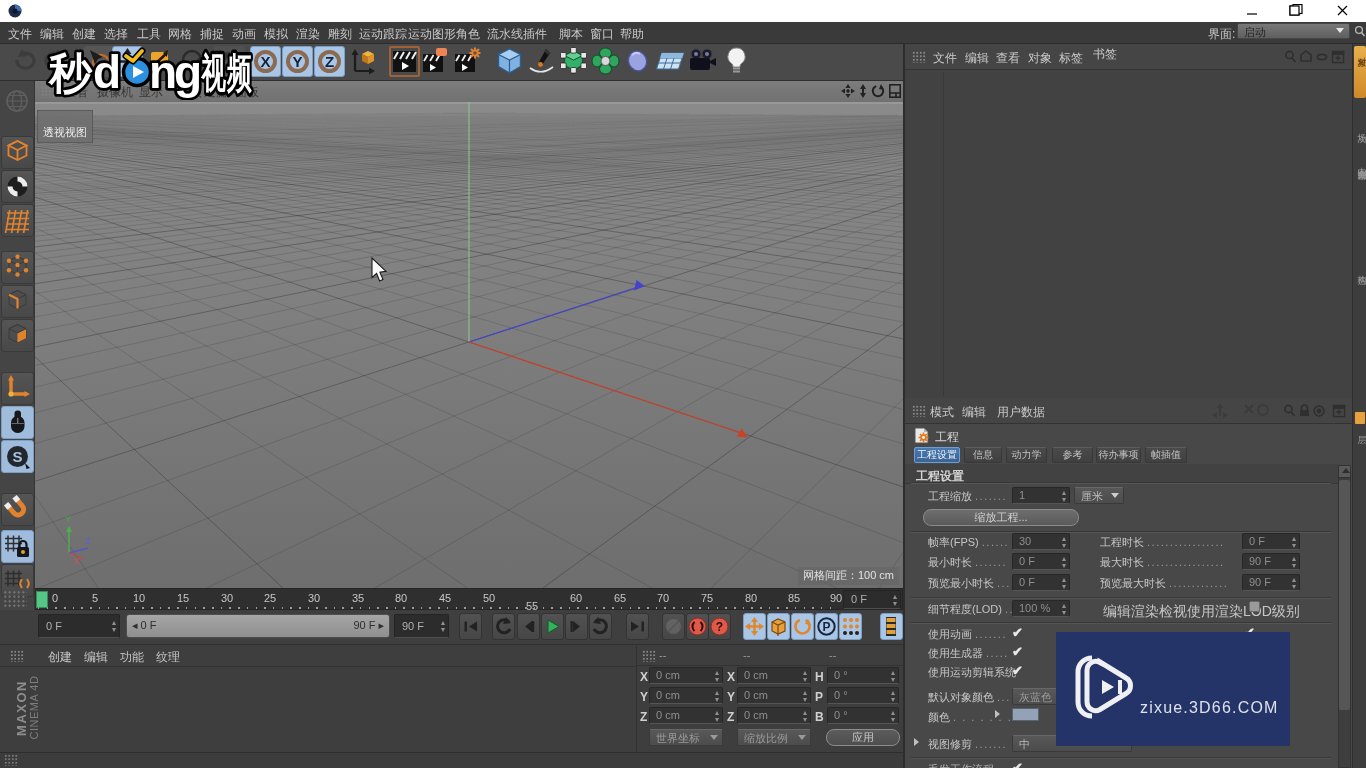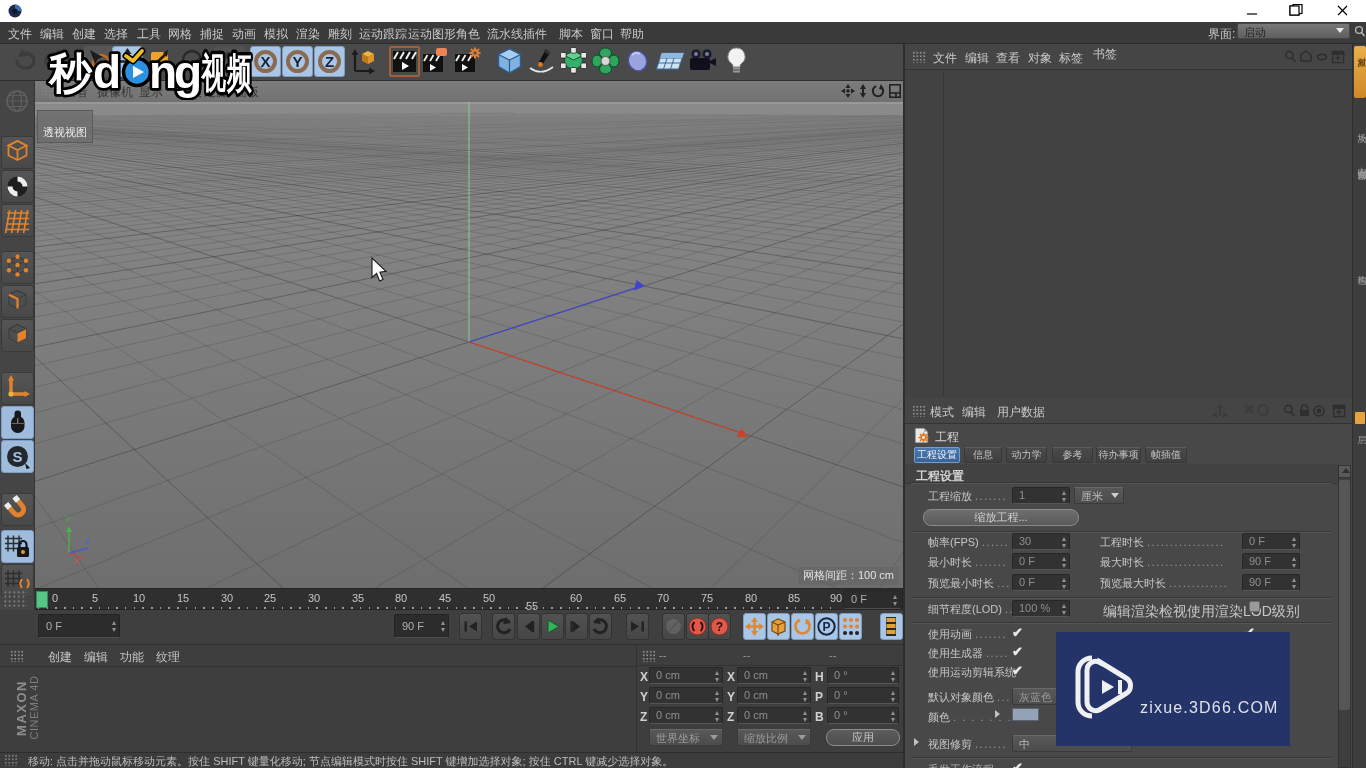--- a/index.html
+++ b/index.html
@@ -660,20 +660,24 @@
         <span class="abs" style="left:7px;top:2px">0 F</span>
         <span class="spin">▴<br>▾</span>
       </div>
 </div>
 
 <div class="abs transport">
 <div class="numbox" style="left:3px;top:4px;width:82px;height:24px">
         <span class="abs" style="left:7px;top:5px">0 F</span>
         <span class="spin">▴<br>▾</span>
       </div>
+<div class="abs" style="left:91px;top:4px;width:264px;height:24px;background:linear-gradient(#a6a6a6,#8f8f8f);border:1px solid #4e4e4e;border-radius:3px;color:#2e2e2e;font-size:11px">
+<span class="abs" style="left:5px;top:4px">◂ 0 F</span>
+        <span class="abs" style="right:5px;top:4px">90 F ▸</span>
+      </div>
 <div class="numbox" style="left:359px;top:4px;width:55px;height:24px">
         <span class="abs" style="left:7px;top:5px">90 F</span>
         <span class="spin">▴<br>▾</span>
       </div>
 <div class="pbtn" style="left:424px">
         <svg width="21" height="25">
           <g fill="#222">
             <path d="M17 7.5l-8 5 8 5z"></path>
             <rect x="4.5" y="7.5" width="2.4" height="10"></rect>
           </g>
@@ -854,21 +858,20 @@
       </div>
 <div class="drop" style="left:100px;top:84px;width:74px">
         <span class="v" style="color:#9a9a9a">缩放比例</span>
         <span class="ar" style="border-top-color:#9a9a9a"></span>
       </div>
 <div class="abs" style="left:189px;top:84px;width:74px;height:17px;background:linear-gradient(#5c5c5c,#4e4e4e);border:1px solid #8c8c8c;border-radius:8px;color:#c8c8c8;font-size:11px;text-align:center;line-height:15px">应用</div>
 </div>
 
 <div class="abs statusbar">
 <span class="handle" style="position:absolute;left:4px;top:1px;opacity:.8"></span>
-<span class="abs" style="left:28px;top:1px">移动: 点击并拖动鼠标移动元素。按住 SHIFT 键量化移动; 节点编辑模式时按住 SHIFT 键增加选择对象; 按住 CTRL 键减少选择对象。</span>
 </div>
 
 <div class="abs rightpanel">
 <div class="ompanel">
 <div class="panelmenu">
           <span class="handle" style="position:absolute;left:7px;top:7px"></span>
 <span class="abs" style="left:28px;top:6px">文件</span>
           <span class="abs" style="left:60px;top:6px">编辑</span>
           <span class="abs" style="left:91px;top:6px">查看</span>
           <span class="abs" style="left:123px;top:6px">对象</span>

